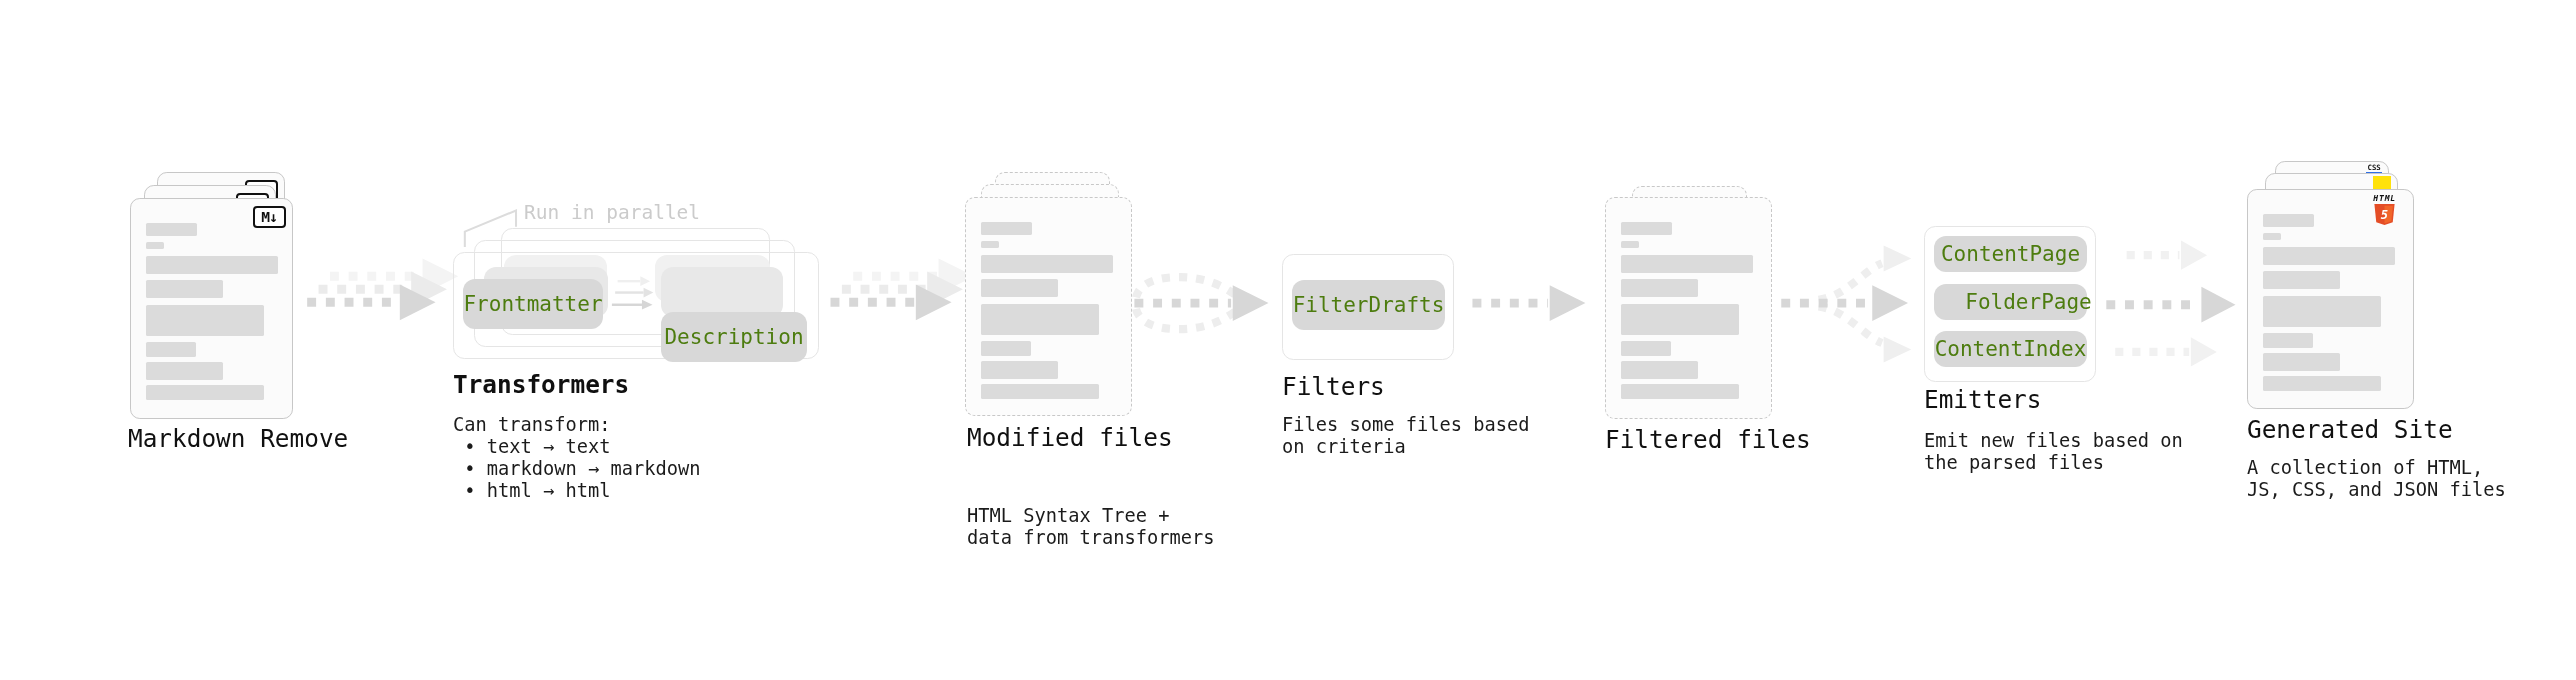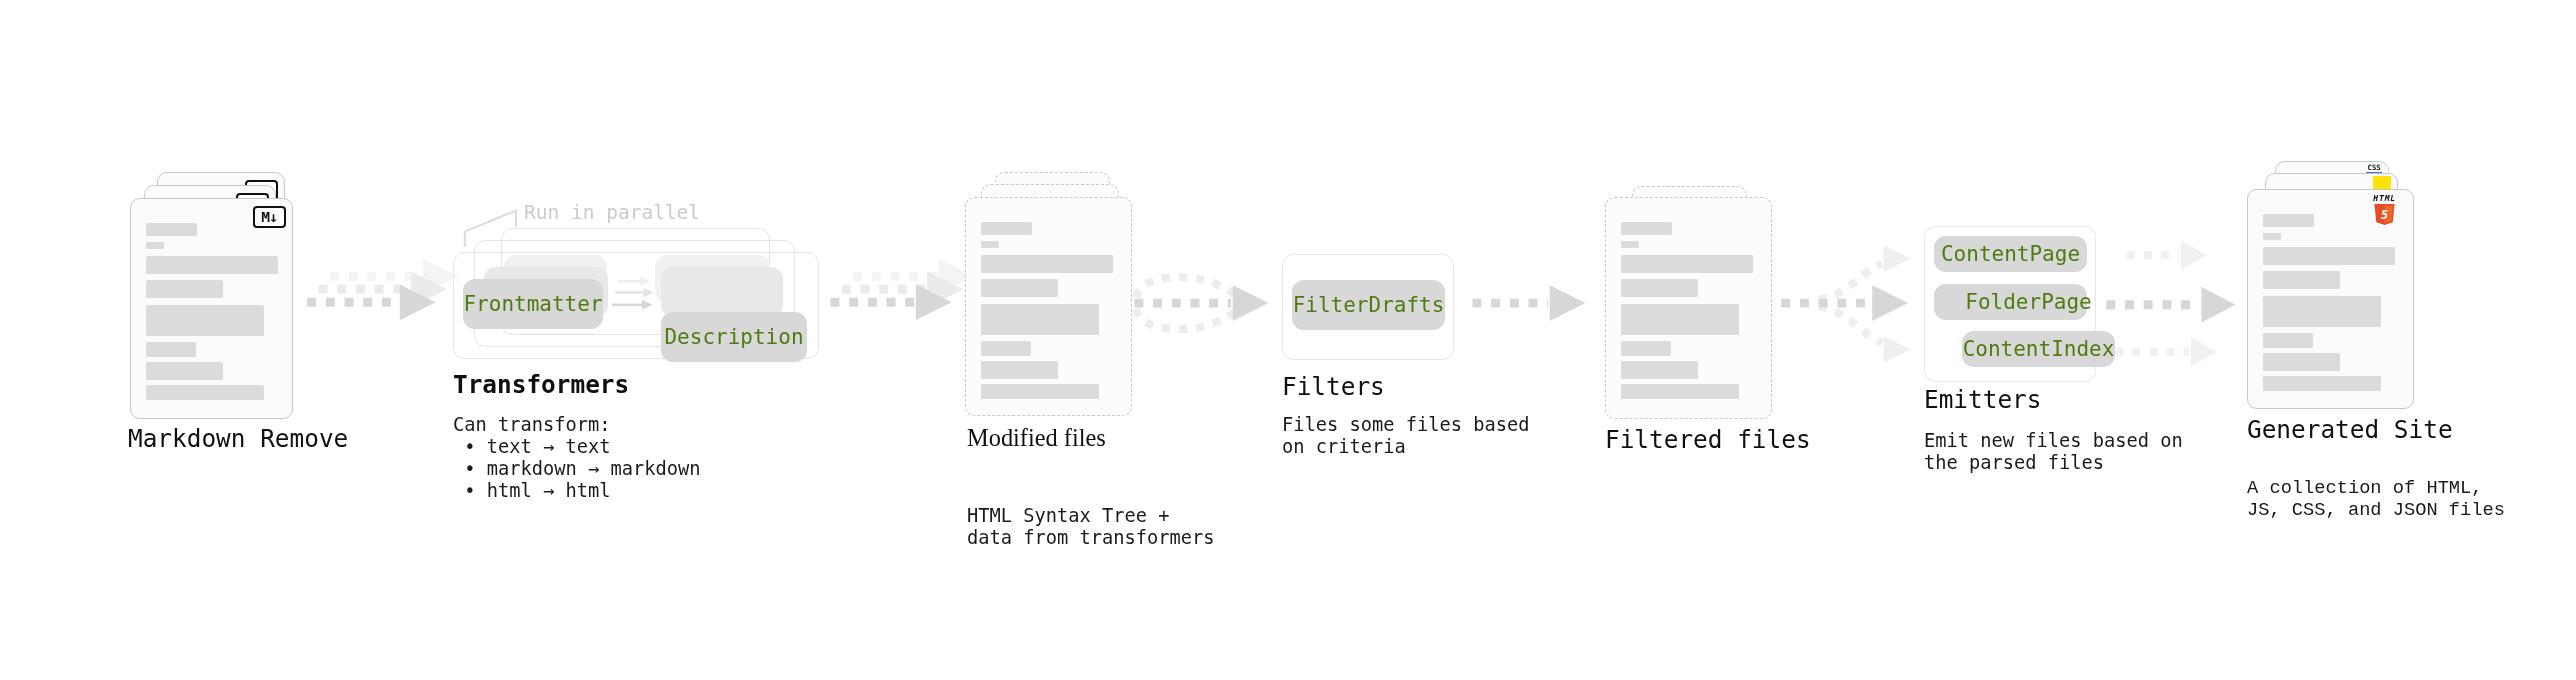--- a/index.html
+++ b/index.html
@@ -168,21 +168,21 @@
     <div class="filecard dashed" style="left:965px;top:197px;width:167px;height:219px;">
       <div class="bar p1"></div>
       <div class="bar p2"></div>
       <div class="bar p3"></div>
       <div class="bar p4"></div>
       <div class="bar p5"></div>
       <div class="bar p6"></div>
       <div class="bar p7"></div>
       <div class="bar p8"></div>
     </div>
-    <div class="title" style="left:967px;top:426px;font-family:Liberation Serif, serif;">Modified files</div>
+    <div class="title" style="left:967px;top:426px;">Modified files</div>
     <div class="desc" style="left:967px;top:465px;margin-top:40px;">HTML Syntax Tree +
 data from transformers</div>
   </div>
 
   <div>
     <div class="container-box" style="left:1282px;top:254px;width:172px;height:106px;"></div>
     <div class="pill" style="left:1292px;top:280px;width:153px;height:50px;">FilterDrafts</div>
     <div class="title" style="left:1282px;top:375px;">Filters</div>
     <div class="desc" style="left:1282px;top:414px;">Files some files based
 on criteria</div>
@@ -200,21 +200,21 @@
       <div class="bar p7"></div>
       <div class="bar p8"></div>
     </div>
     <div class="title" style="left:1605px;top:428px;">Filtered files</div>
   </div>
 
   <div>
     <div class="container-box" style="left:1924px;top:226px;width:172px;height:156px;"></div>
     <div class="pill" style="left:1934px;top:236px;width:153px;height:36px;">ContentPage</div>
     <div class="pill" style="left:1934px;top:284px;width:153px;height:36px;padding-left:36px;">FolderPage</div>
-    <div class="pill" style="left:1934px;top:331px;width:153px;height:36px;margin-left:28px;">ContentIndex</div>
+    <div class="pill" style="left:1934px;top:331px;width:153px;height:36px;">ContentIndex</div>
     <div class="title" style="left:1924px;top:388px;">Emitters</div>
     <div class="desc" style="left:1924px;top:430px;">Emit new files based on
 the parsed files</div>
   </div>
 
   <div>
     <div class="filecard" style="left:2275px;top:161px;width:114px;height:220px;"></div>
     <div class="css-badge" style="left:2366px;top:164px;width:16.3px;">
       <span>CSS</span>
     </div>
@@ -232,18 +232,18 @@
       <div class="html5-badge" style="right:9.8px;top:4.1px;font-style:italic;">
         <div class="html5-word">HTML</div>
         <svg width="21" height="22" viewBox="0 0 26 27" style="display:block;margin:0.8px auto 0;">
           <polygon points="0.5,0 25.5,0 23.2,22.5 13,26 2.8,22.5" fill="#e44d26"></polygon>
           <polygon points="13,2 13,24 21.5,21.1 23.4,2" fill="#f16529"></polygon>
           <text x="13" y="18.5" text-anchor="middle" fill="#ffffff" font-size="15" font-weight="bold" font-family="DejaVu Sans Mono, Liberation Mono, monospace">5</text>
         </svg>
       </div>
     </div>
     <div class="title" style="left:2247px;top:418px;">Generated Site</div>
-    <div class="desc" style="left:2247px;top:477px;font-family:Liberation Mono, monospace;">A collection of HTML,
+    <div class="desc" style="left:2247px;top:457px;">A collection of HTML,
 JS, CSS, and JSON files</div>
   </div>
 
 </div>
 
 
 </body></html>

